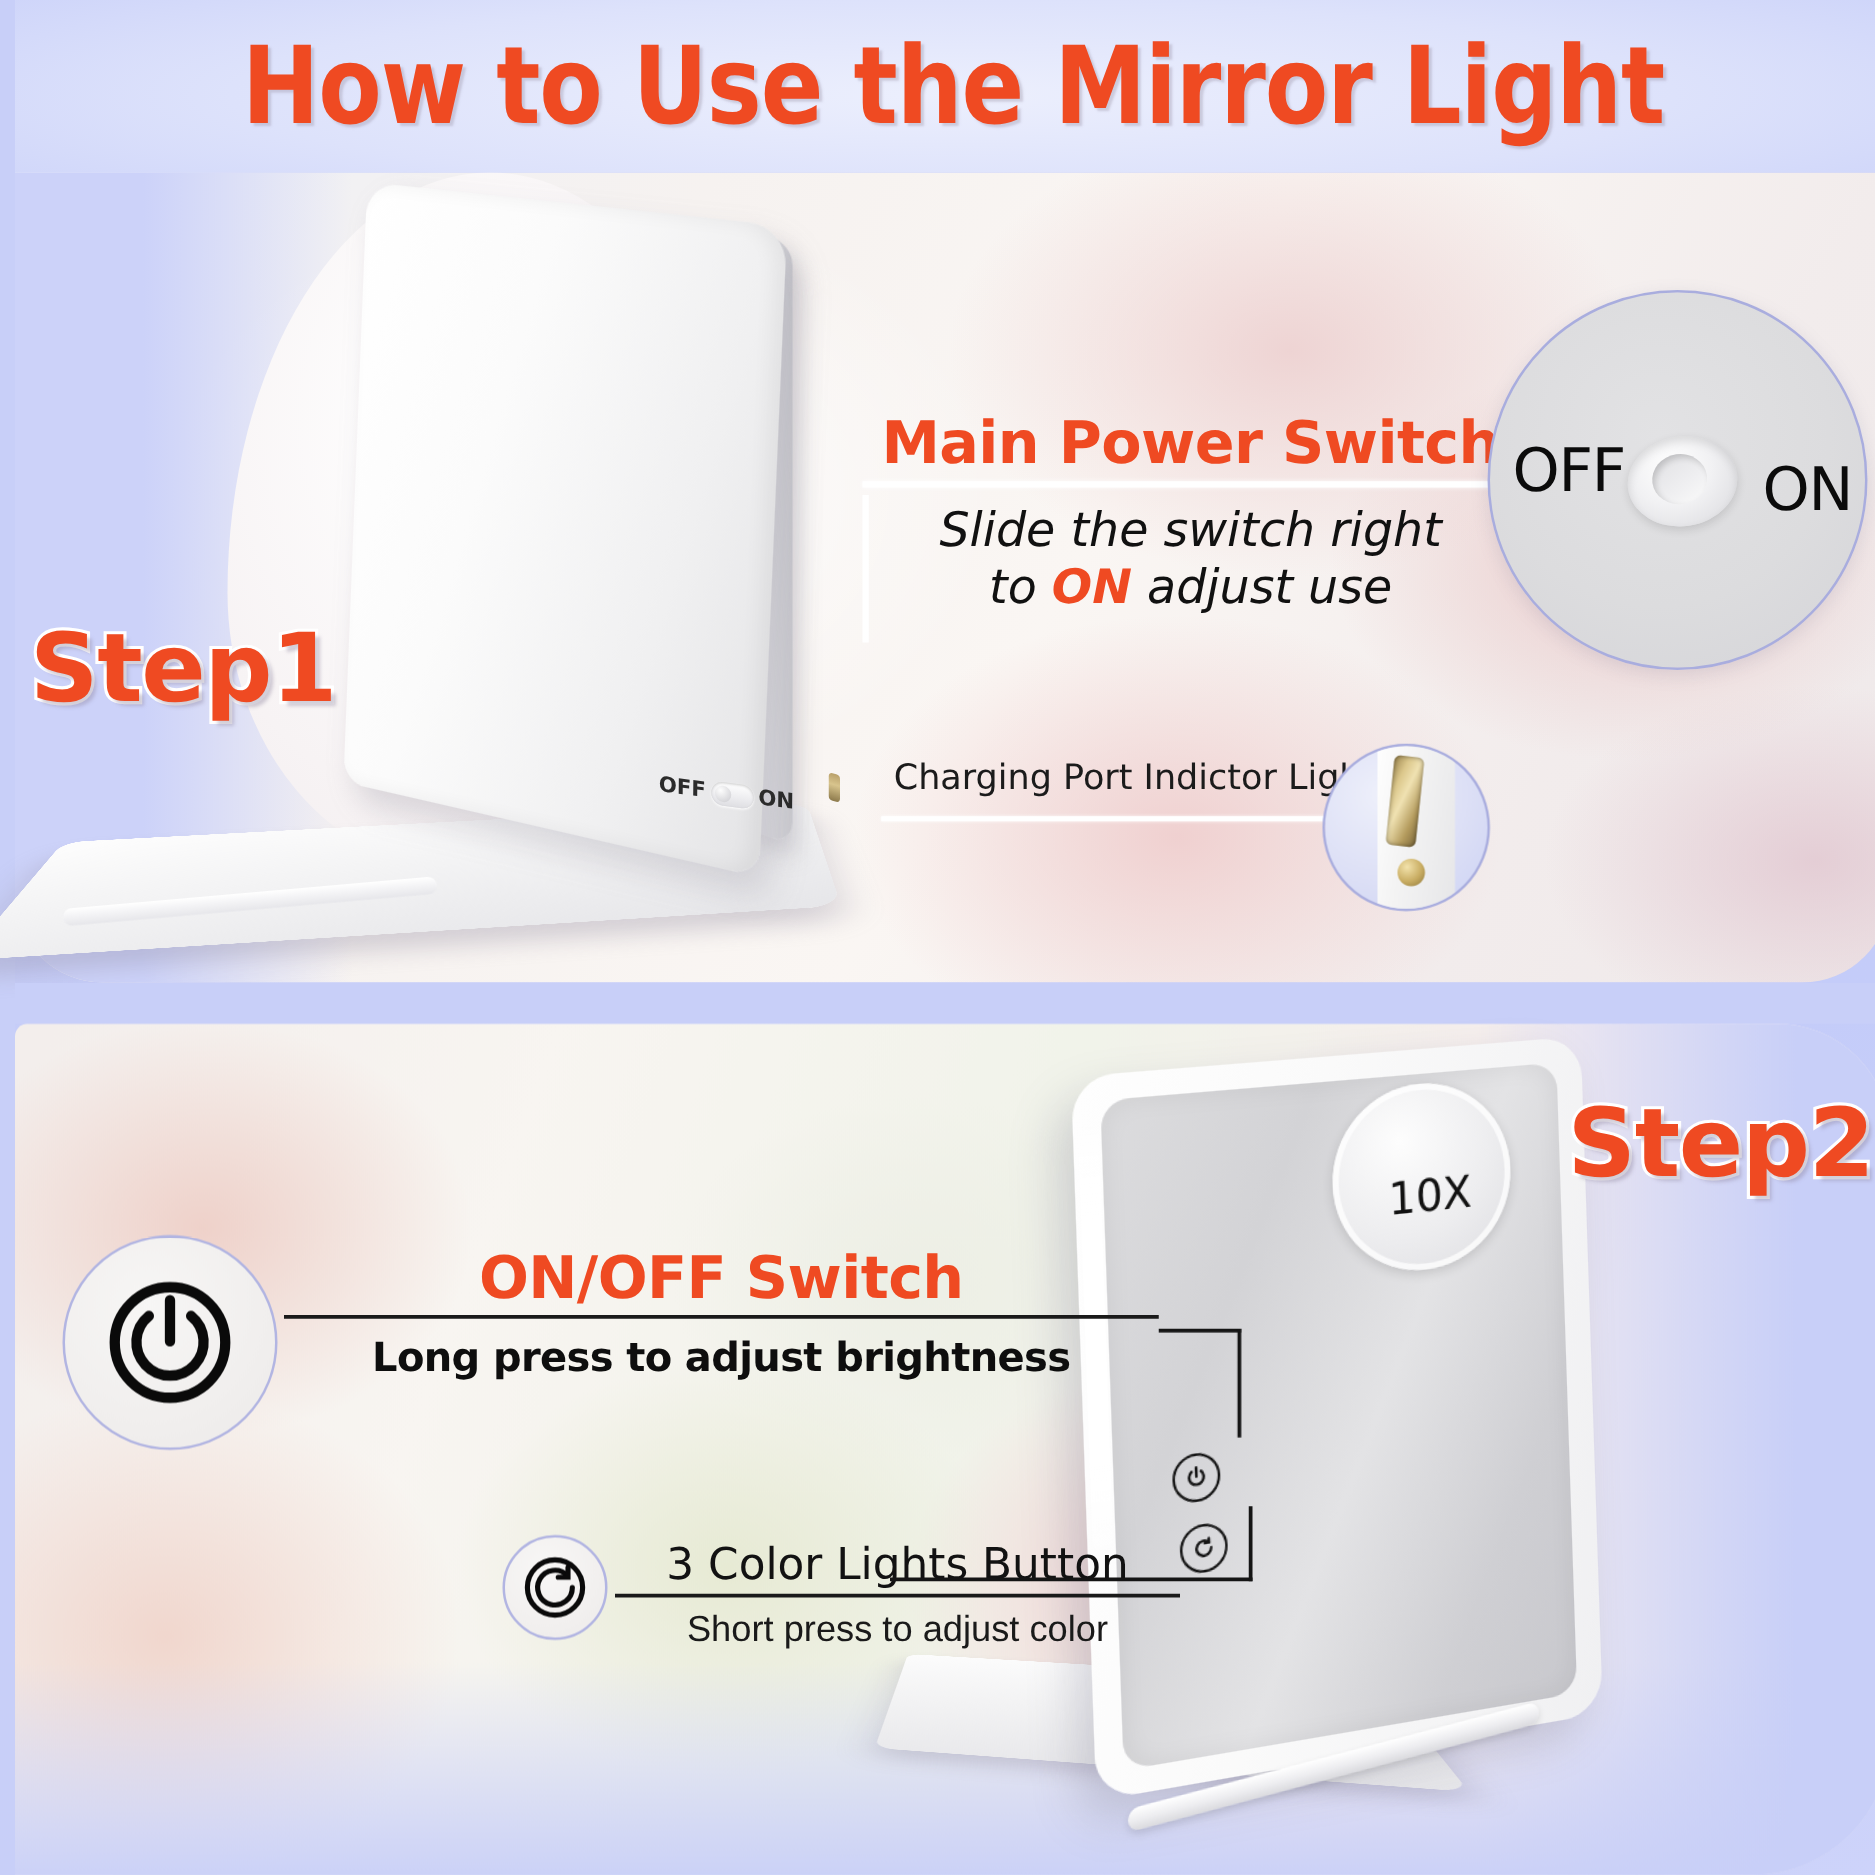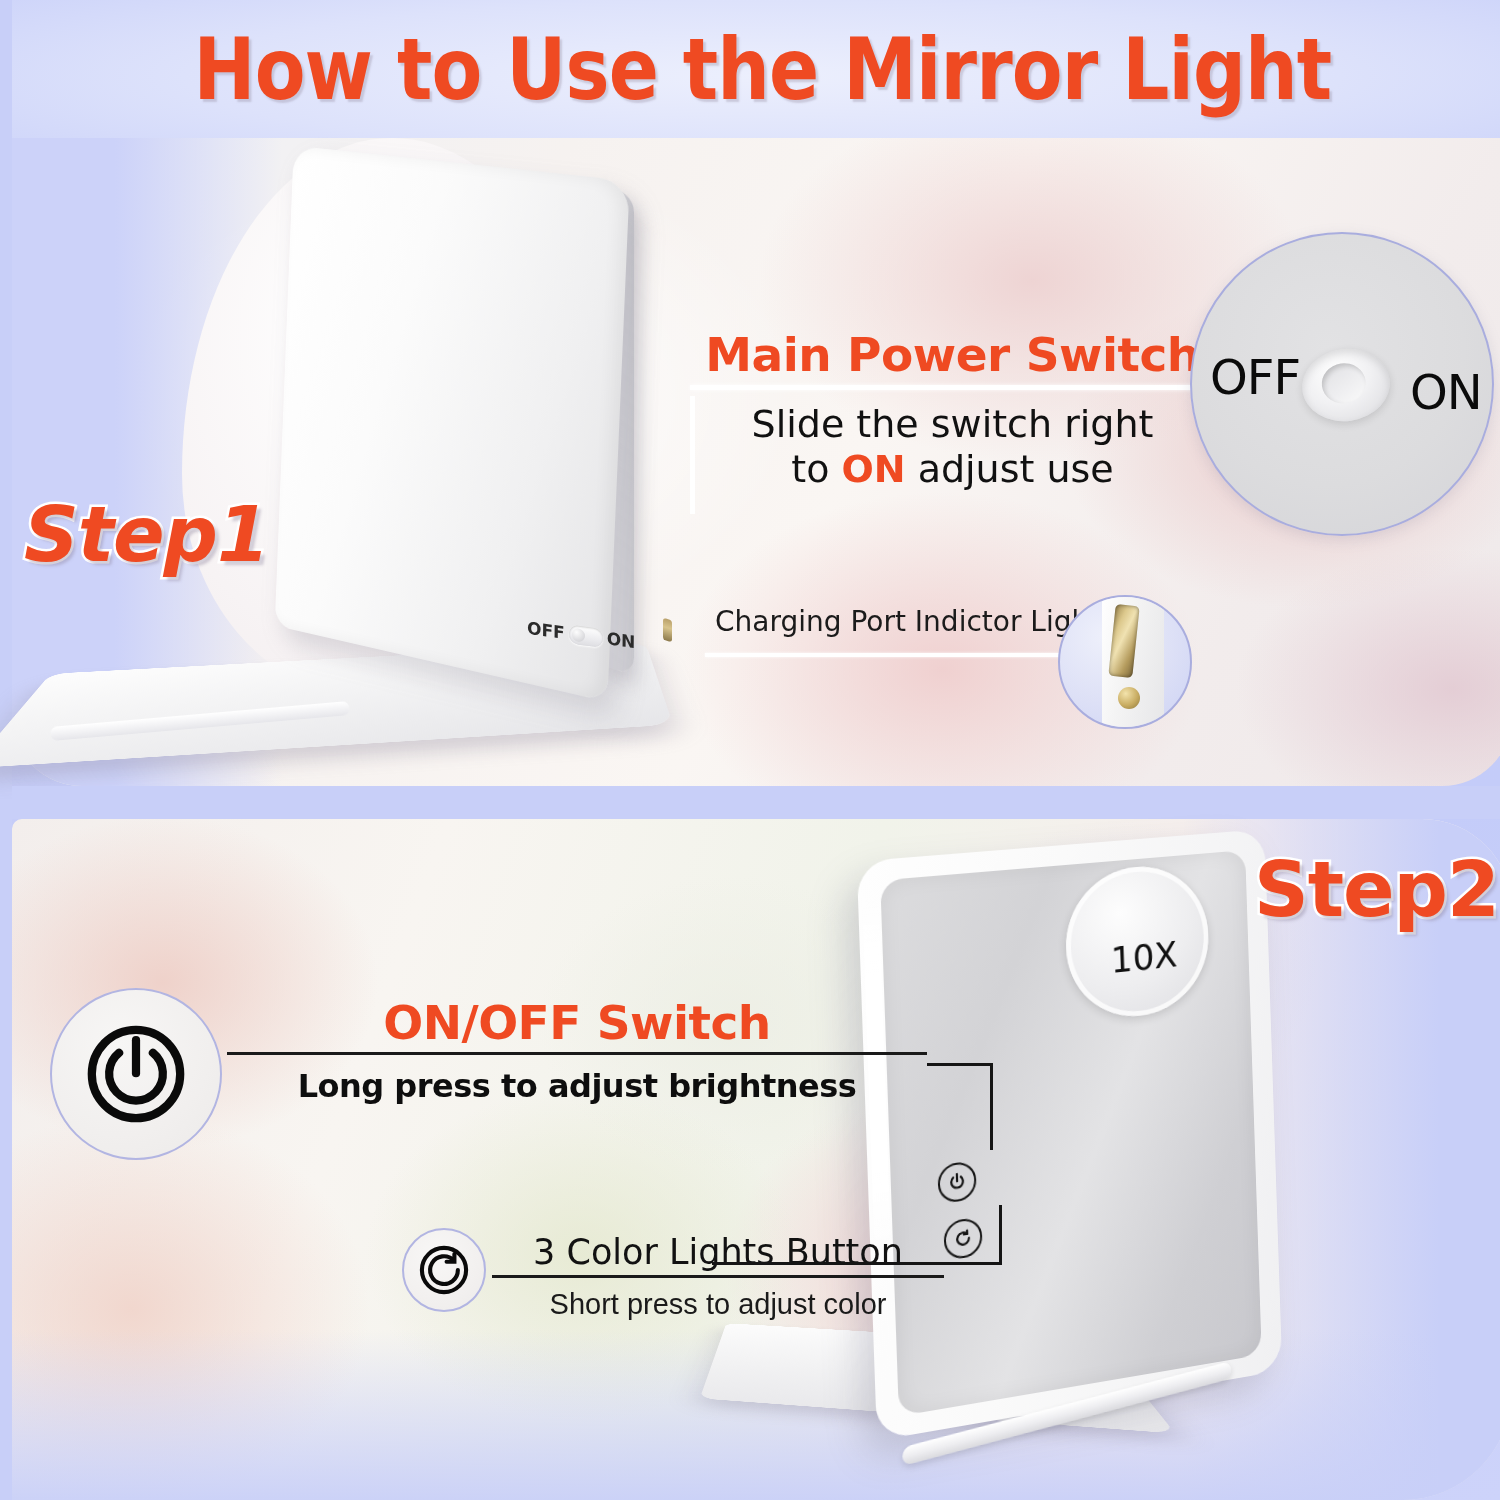--- a/index.html
+++ b/index.html
@@ -125,22 +125,22 @@
     font-family: "DejaVu Sans", sans-serif;
     font-weight: bold;
     font-size: 76px;
     color: #ef4a22;
     -webkit-text-stroke: 5px #ffffff;
     paint-order: stroke fill;
     text-shadow: 4px 4px 3px rgba(140,130,155,0.38);
     white-space: nowrap;
     letter-spacing: -1px;
   }
-  #step1-label { left: 12px; top: 490px; font-style: italic; }
-  #step2-label { left: 1242px; top: 845px; }
+  #step1-label { left: 12px; top: 490px; }
+  #step2-label { left: 1242px; top: 870px; }
 
   
   #s1-device { position: absolute; left: 0; top: 138px; width: 760px; height: 648px; }
   #s1-back-panel {
     position: absolute;
     left: 255px; top: 25px;
     width: 355px; height: 500px;
     background: linear-gradient(105deg, #ffffff 0%, #fbfbfb 35%, #f0f0f1 72%, #e4e4e6 100%);
     border-radius: 28px 30px 22px 20px;
     transform: perspective(1400px) rotateY(-19deg) rotateZ(2.5deg) skewY(6.5deg);
@@ -234,20 +234,21 @@
     width: 5px; height: 118px;
     background: #ffffff;
   }
   #main-power-sub {
     margin-top: 12px;
     font-family: "DejaVu Sans", sans-serif;
     font-size: 38px;
     font-weight: normal;
     color: #111111;
     line-height: 1.18;
+    font-style: italic;
   }
   #main-power-sub .hl {
     color: #ef4a22;
     font-weight: bold;
   }
 
   
   #switch-zoom-circle {
     position: absolute;
     left: 1178px; top: 232px;

